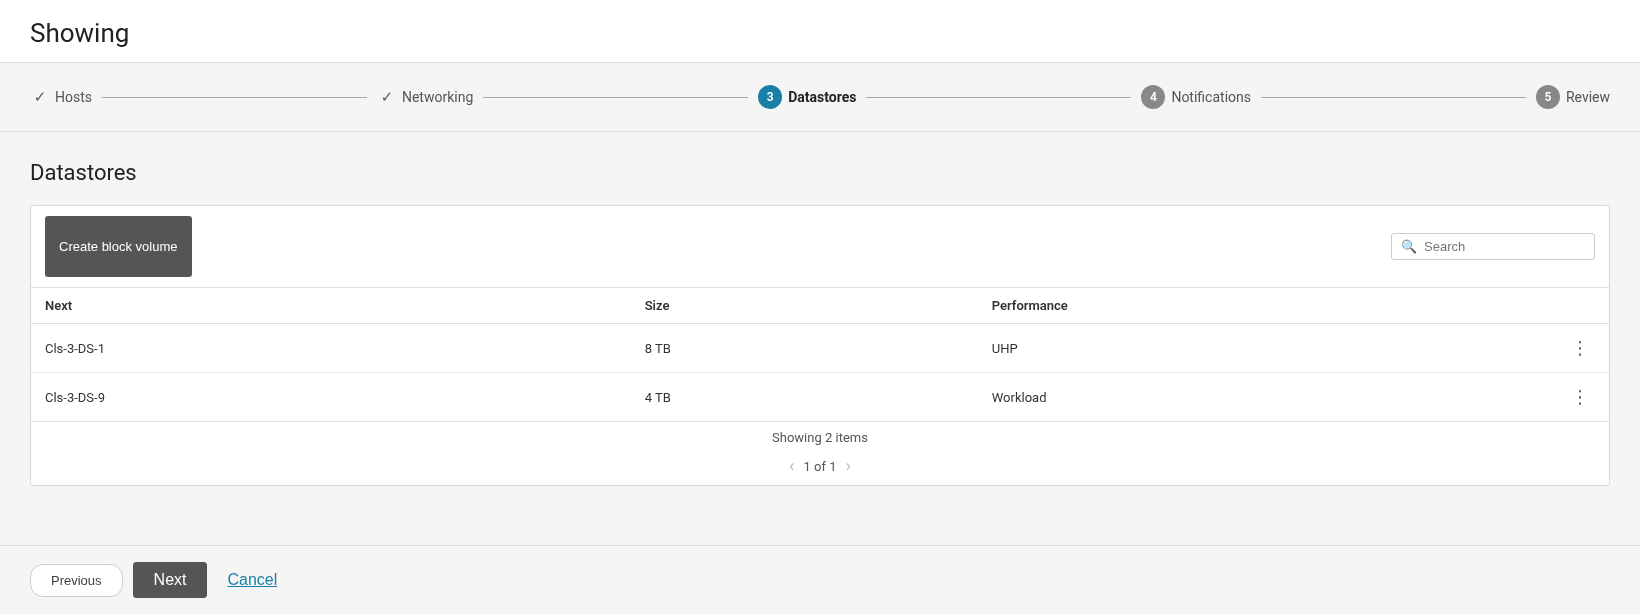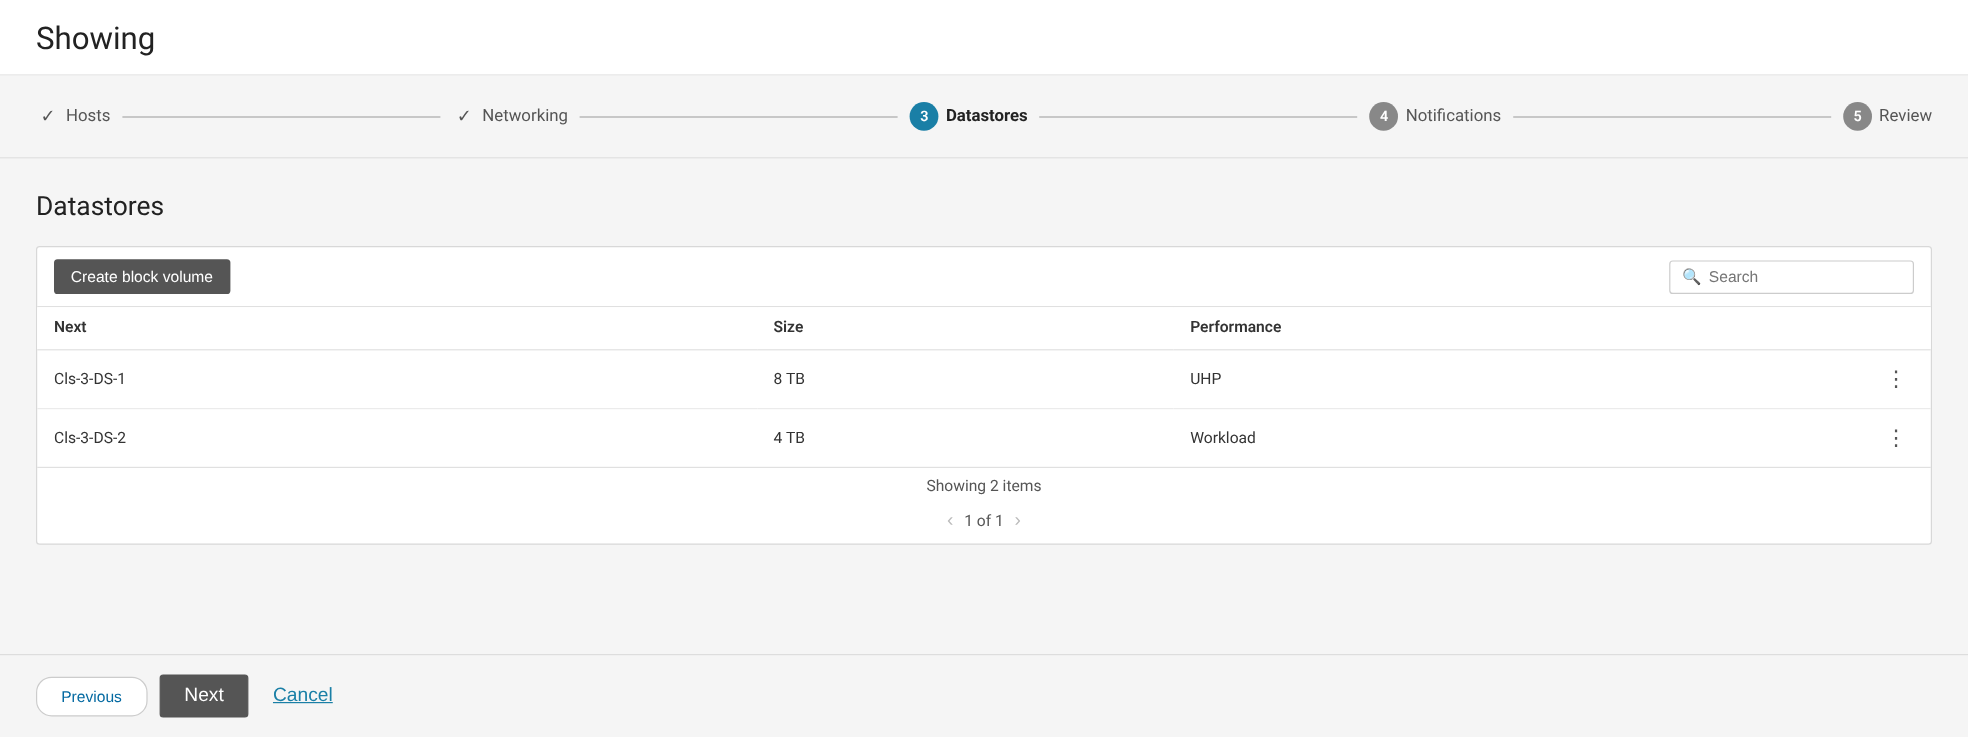--- a/index.html
+++ b/index.html
@@ -120,21 +120,21 @@
       display: flex;
       align-items: center;
       justify-content: space-between;
       padding: 10px 14px;
       border-bottom: 1px solid #e0e0e0;
     }
     .create-btn {
       background: #555;
       color: #fff;
       border: none;
-      padding: 7px 14px;
+      padding: 23px 14px;
       font-size: 13px;
       border-radius: 3px;
       cursor: pointer;
     }
     .search-box {
       display: flex;
       align-items: center;
       border: 1px solid #ccc;
       border-radius: 3px;
       padding: 5px 10px;
@@ -226,21 +226,21 @@
       background: #f5f5f5;
       padding: 16px 30px;
       display: flex;
       align-items: center;
       gap: 10px;
       border-top: 1px solid #ddd;
     }
     .btn-prev {
       background: #fff;
       border: 1px solid #ccc;
-      color: #0369a1;
+      color: #404040;
       padding: 8px 20px;
       font-size: 13px;
       border-radius: 13px;
       cursor: pointer;
     }
     .btn-next {
       background: #555;
       border: 1px solid #555;
       color: #fff;
       padding: 8px 20px;
@@ -333,21 +333,21 @@
         <tbody id="table-body">
         <tr>
       <td>Cls-3-DS-1</td>
       <td>8 TB</td>
       <td>UHP</td>
       <td style="text-align:right;">
         <button class="more-btn">⋮</button>
       </td>
     </tr>
             <tr>
-      <td>Cls-3-DS-2</td>
+      <td>Cls-3-DS-9</td>
       <td>4 TB</td>
       <td>Workload</td>
       <td style="text-align:right;">
         <button class="more-btn">⋮</button>
       </td>
     </tr>
           </tbody>
       </table>
 
       <div class="table-footer">

